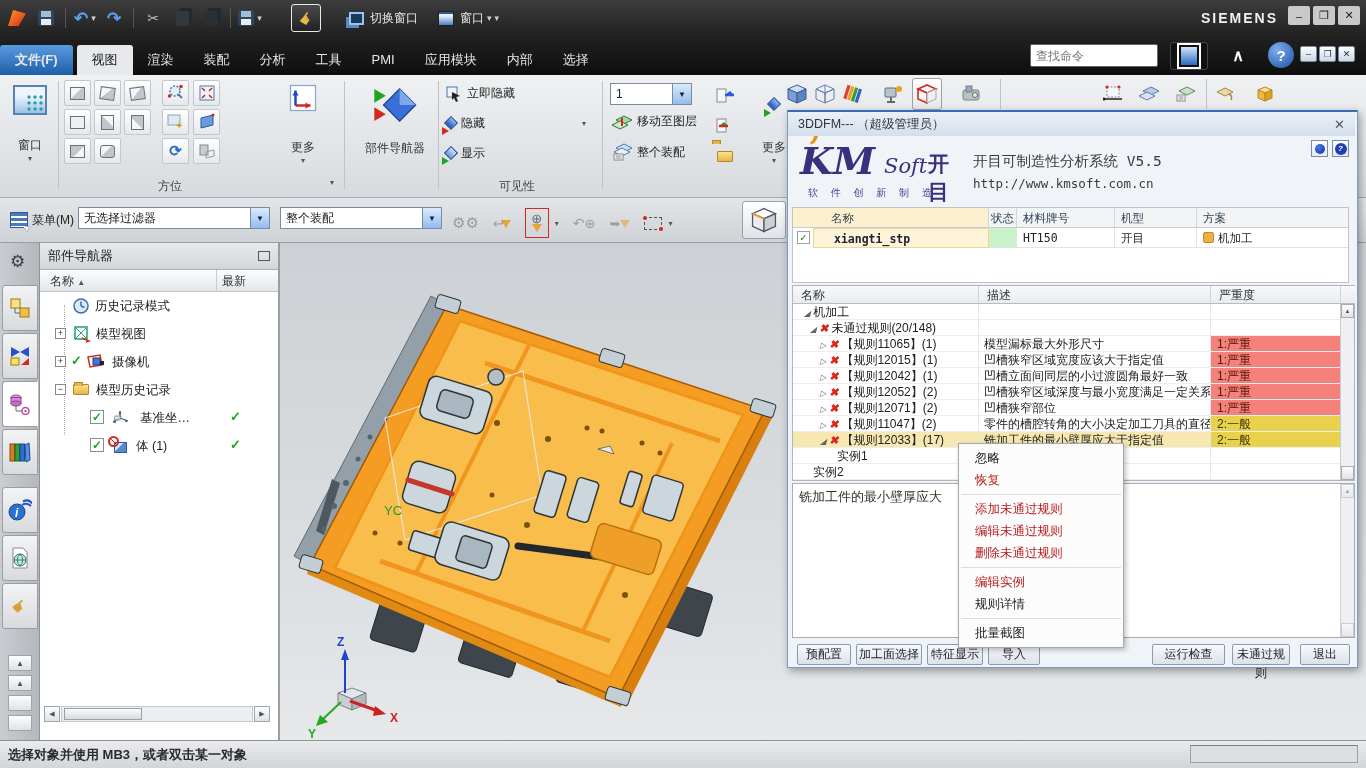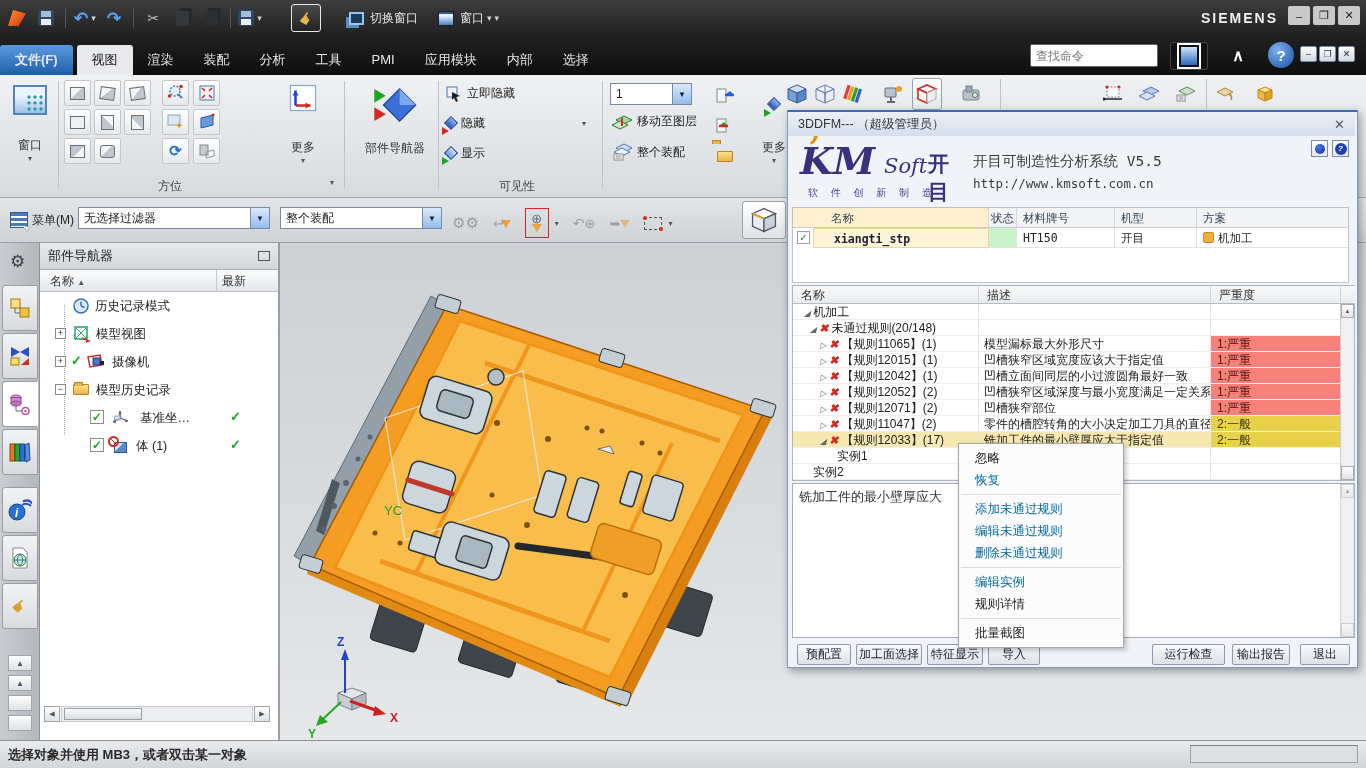--- a/index.html
+++ b/index.html
@@ -147,21 +147,21 @@
 
   .detail { left:4px; top:371px; width:563px; height:155px; background:#fff; border:1px solid #a8acb2; font-size:13px; color:#333; }
   .detail .txt { position:absolute; left:6px; top:4px; }
   .detail .vs { position:absolute; right:0; top:0; width:14px; height:153px; background:#eef0f2; border-left:1px solid #d0d3d7; }
 
   .dbtn { position:absolute; top:532px; height:21px; background:linear-gradient(#f8fafb,#dde2e8); border:1px solid #8a9ab0; border-radius:2px; font-size:12px; color:#223; text-align:center; line-height:19px; }
 
   
   .cmenu { left:958px; top:443px; width:166px; background:#fcfcfc; border:1px solid #a8a8a8; box-shadow:2px 2px 5px rgba(0,0,0,.25); padding:3px 0; z-index:50; }
   .mi { height:22px; line-height:22px; padding-left:16px; font-size:12.5px; color:#222; }
-  .mi.dis { color:#0369a1; }
+  .mi.dis { color:#b91c1c; }
   .msep { height:1px; background:#dcdcdc; margin:3px 2px; }
 </style>
 </head>
 <body>
 
 <div class="a titlebar">
   <div class="a qat">
     <div class="qbtn">
         <span class="nxlogo"></span>
       </div>
@@ -880,21 +880,21 @@
       <span class="vsb" style="top:0;opacity:.5">▲</span>
       <span class="vsb" style="bottom:0;opacity:.5"></span>
     </span>
   </div>
 
   <span class="dbtn" style="left:9px;width:54px">预配置</span>
   <span class="dbtn" style="left:68px;width:66px">加工面选择</span>
   <span class="dbtn" style="left:139px;width:56px">特征显示</span>
   <span class="dbtn" style="left:200px;width:52px">导入</span>
   <span class="dbtn" style="left:364px;width:73px">运行检查</span>
-  <span class="dbtn" style="left:444px;width:58px">输出报告</span>
+  <span class="dbtn" style="left:444px;width:58px">未通过规则</span>
   <span class="dbtn" style="left:512px;width:50px">退出</span>
 </div>
 
 <div class="a cmenu">
   <div class="mi">忽略</div>
   <div class="mi dis">恢复</div>
   <div class="msep"></div>
   <div class="mi dis">添加未通过规则</div>
   <div class="mi dis">编辑未通过规则</div>
   <div class="mi dis">删除未通过规则</div>

